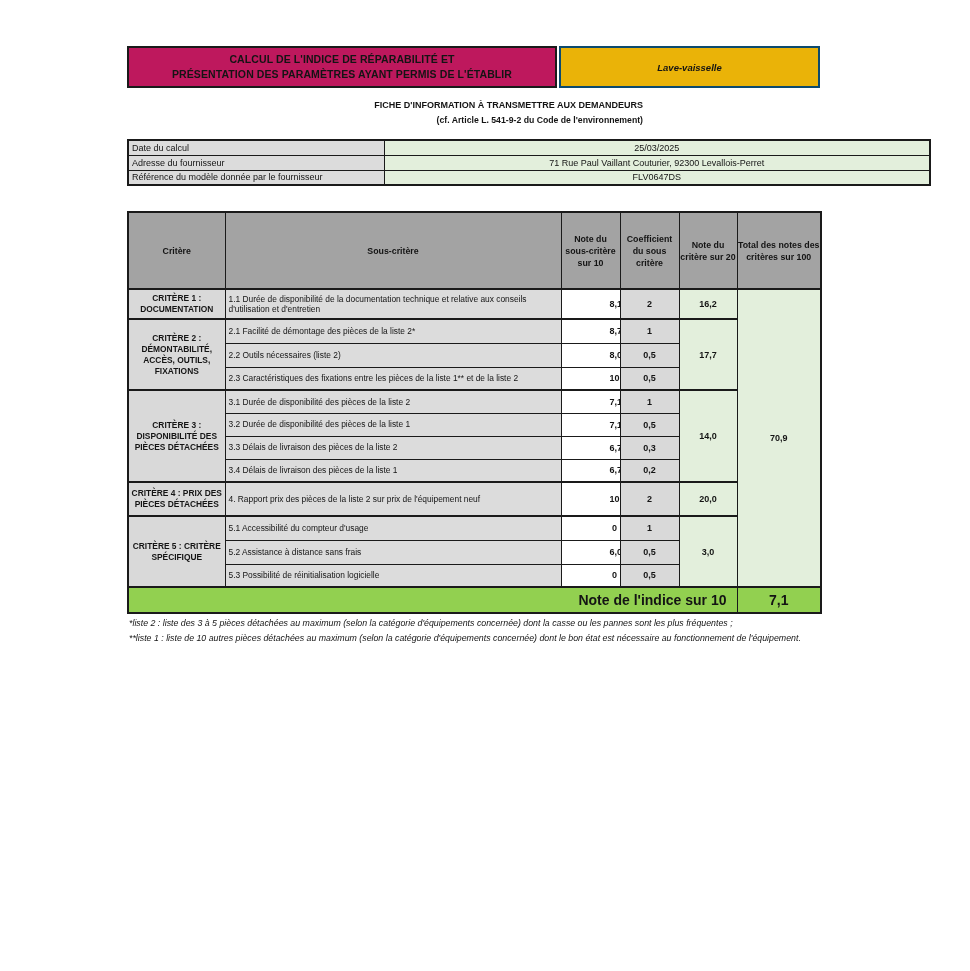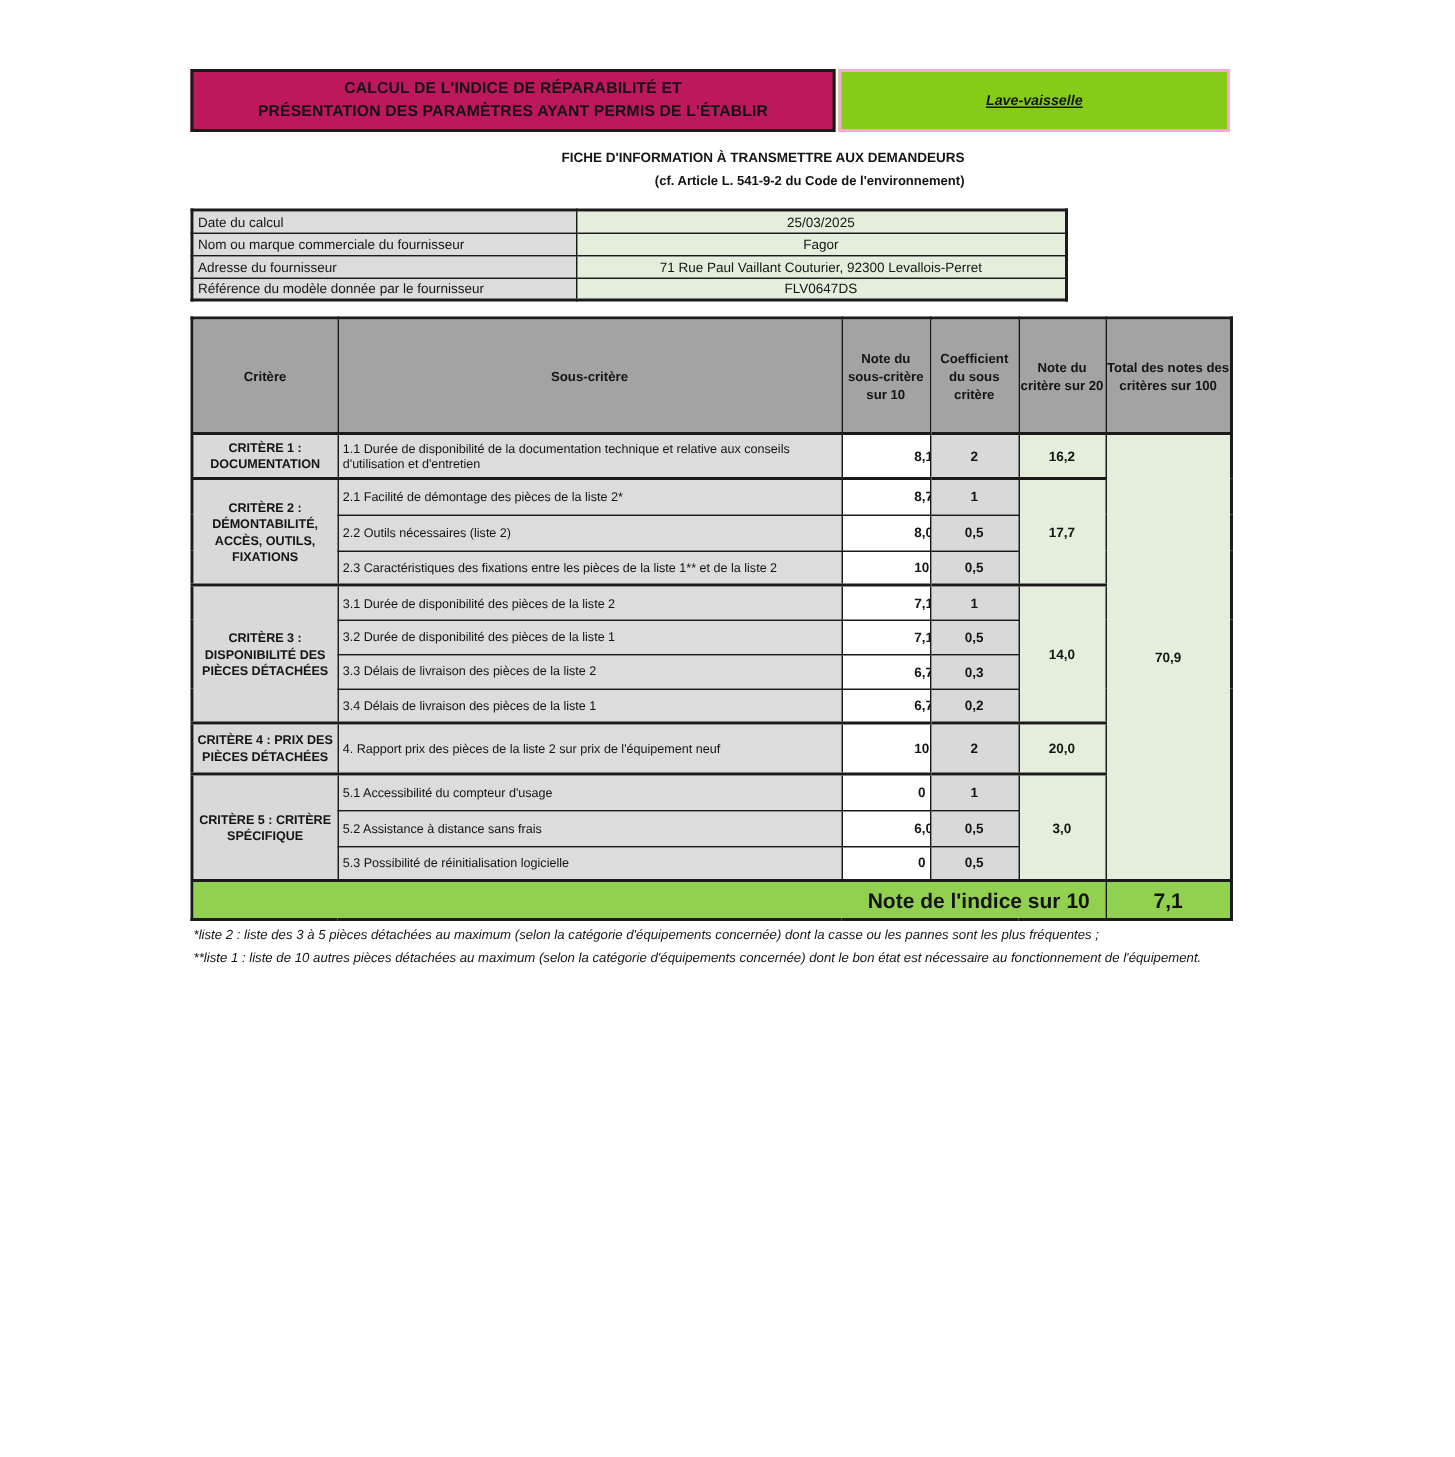--- a/index.html
+++ b/index.html
@@ -4,31 +4,31 @@
 <style>
   * { margin:0; padding:0; box-sizing:border-box; }
   html,body { background:#fff; }
   body { font-family:"Liberation Sans", sans-serif; color:#141414; }
   #page { position:relative; width:970px; height:971px; background:#ffffff; overflow:hidden; }
 
   
   .title-band { position:absolute; left:127px; top:46px; width:693px; height:42px; display:flex; }
   .title-box { width:430px; background:#be185d; border:2px solid #1a1a1a; display:flex; flex-direction:column; justify-content:center; align-items:center; text-align:center; }
   .title-box .tline { font-weight:bold; font-size:10.5px; line-height:15px; letter-spacing:.1px; }
-  .product-box { flex:1; background:#84cc16; border:2px solid #f9a8d4; margin-left:2px; display:flex; justify-content:center; align-items:center;text-decoration:underline; }
+  .product-box { flex:1; background:#eab308; border:2px solid #0c4a6e; margin-left:2px; display:flex; justify-content:center; align-items:center; }
   .product-box span { font-weight:bold; font-style:italic; font-size:9.5px; }
 
   
   .subhead { position:absolute; left:127px; top:100px; width:516px; text-align:right; }
   .subhead .s1 { font-weight:bold; font-size:9px; }
   .subhead .s2 { font-weight:bold; font-size:8.7px; margin-top:5px; }
 
   
   table { border-collapse:collapse; }
-  .info-table { position:absolute; left:127px; top:139px; width:585px; border:2px solid #1a1a1a; table-layout:fixed; }
+  .info-table { position:absolute; left:127px; top:139px; width:804px; border:2px solid #1a1a1a; table-layout:fixed; }
   .info-table td { border:1px solid #1a1a1a; height:15px; font-size:9px; overflow:hidden; white-space:nowrap; }
   .info-table td.ilabel { width:256px; background:#dcdcdc; padding-left:3px; }
   .info-table td.ivalue { background:#e3efdc; text-align:center; }
 
   
   .main-table { position:absolute; left:127px; top:211px; width:693px; border:2px solid #1a1a1a; table-layout:fixed; }
   .main-table th, .main-table td { border:1px solid #1a1a1a; vertical-align:middle; overflow:hidden; }
   .main-table th { background:#a3a3a3; font-weight:bold; font-size:8.8px; line-height:12px; text-align:center; padding:0; }
   col.c-crit  { width:97px; }
   col.c-sub   { width:336px; }
@@ -71,24 +71,20 @@
     <div class="s2">(cf. Article L. 541-9-2 du Code de l'environnement)</div>
   </div>
 
   <table class="info-table">
     <tbody>
       <tr>
         <td class="ilabel">Date du calcul</td>
         <td class="ivalue">25/03/2025</td>
       </tr>
       <tr>
-        <td class="ilabel">Nom ou marque commerciale du fournisseur</td>
-        <td class="ivalue">Fagor</td>
-      </tr>
-      <tr>
         <td class="ilabel">Adresse du fournisseur</td>
         <td class="ivalue">71 Rue Paul Vaillant Couturier, 92300 Levallois-Perret</td>
       </tr>
       <tr>
         <td class="ilabel">Référence du modèle donnée par le fournisseur</td>
         <td class="ivalue">FLV0647DS</td>
       </tr>
     </tbody>
   </table>
 

